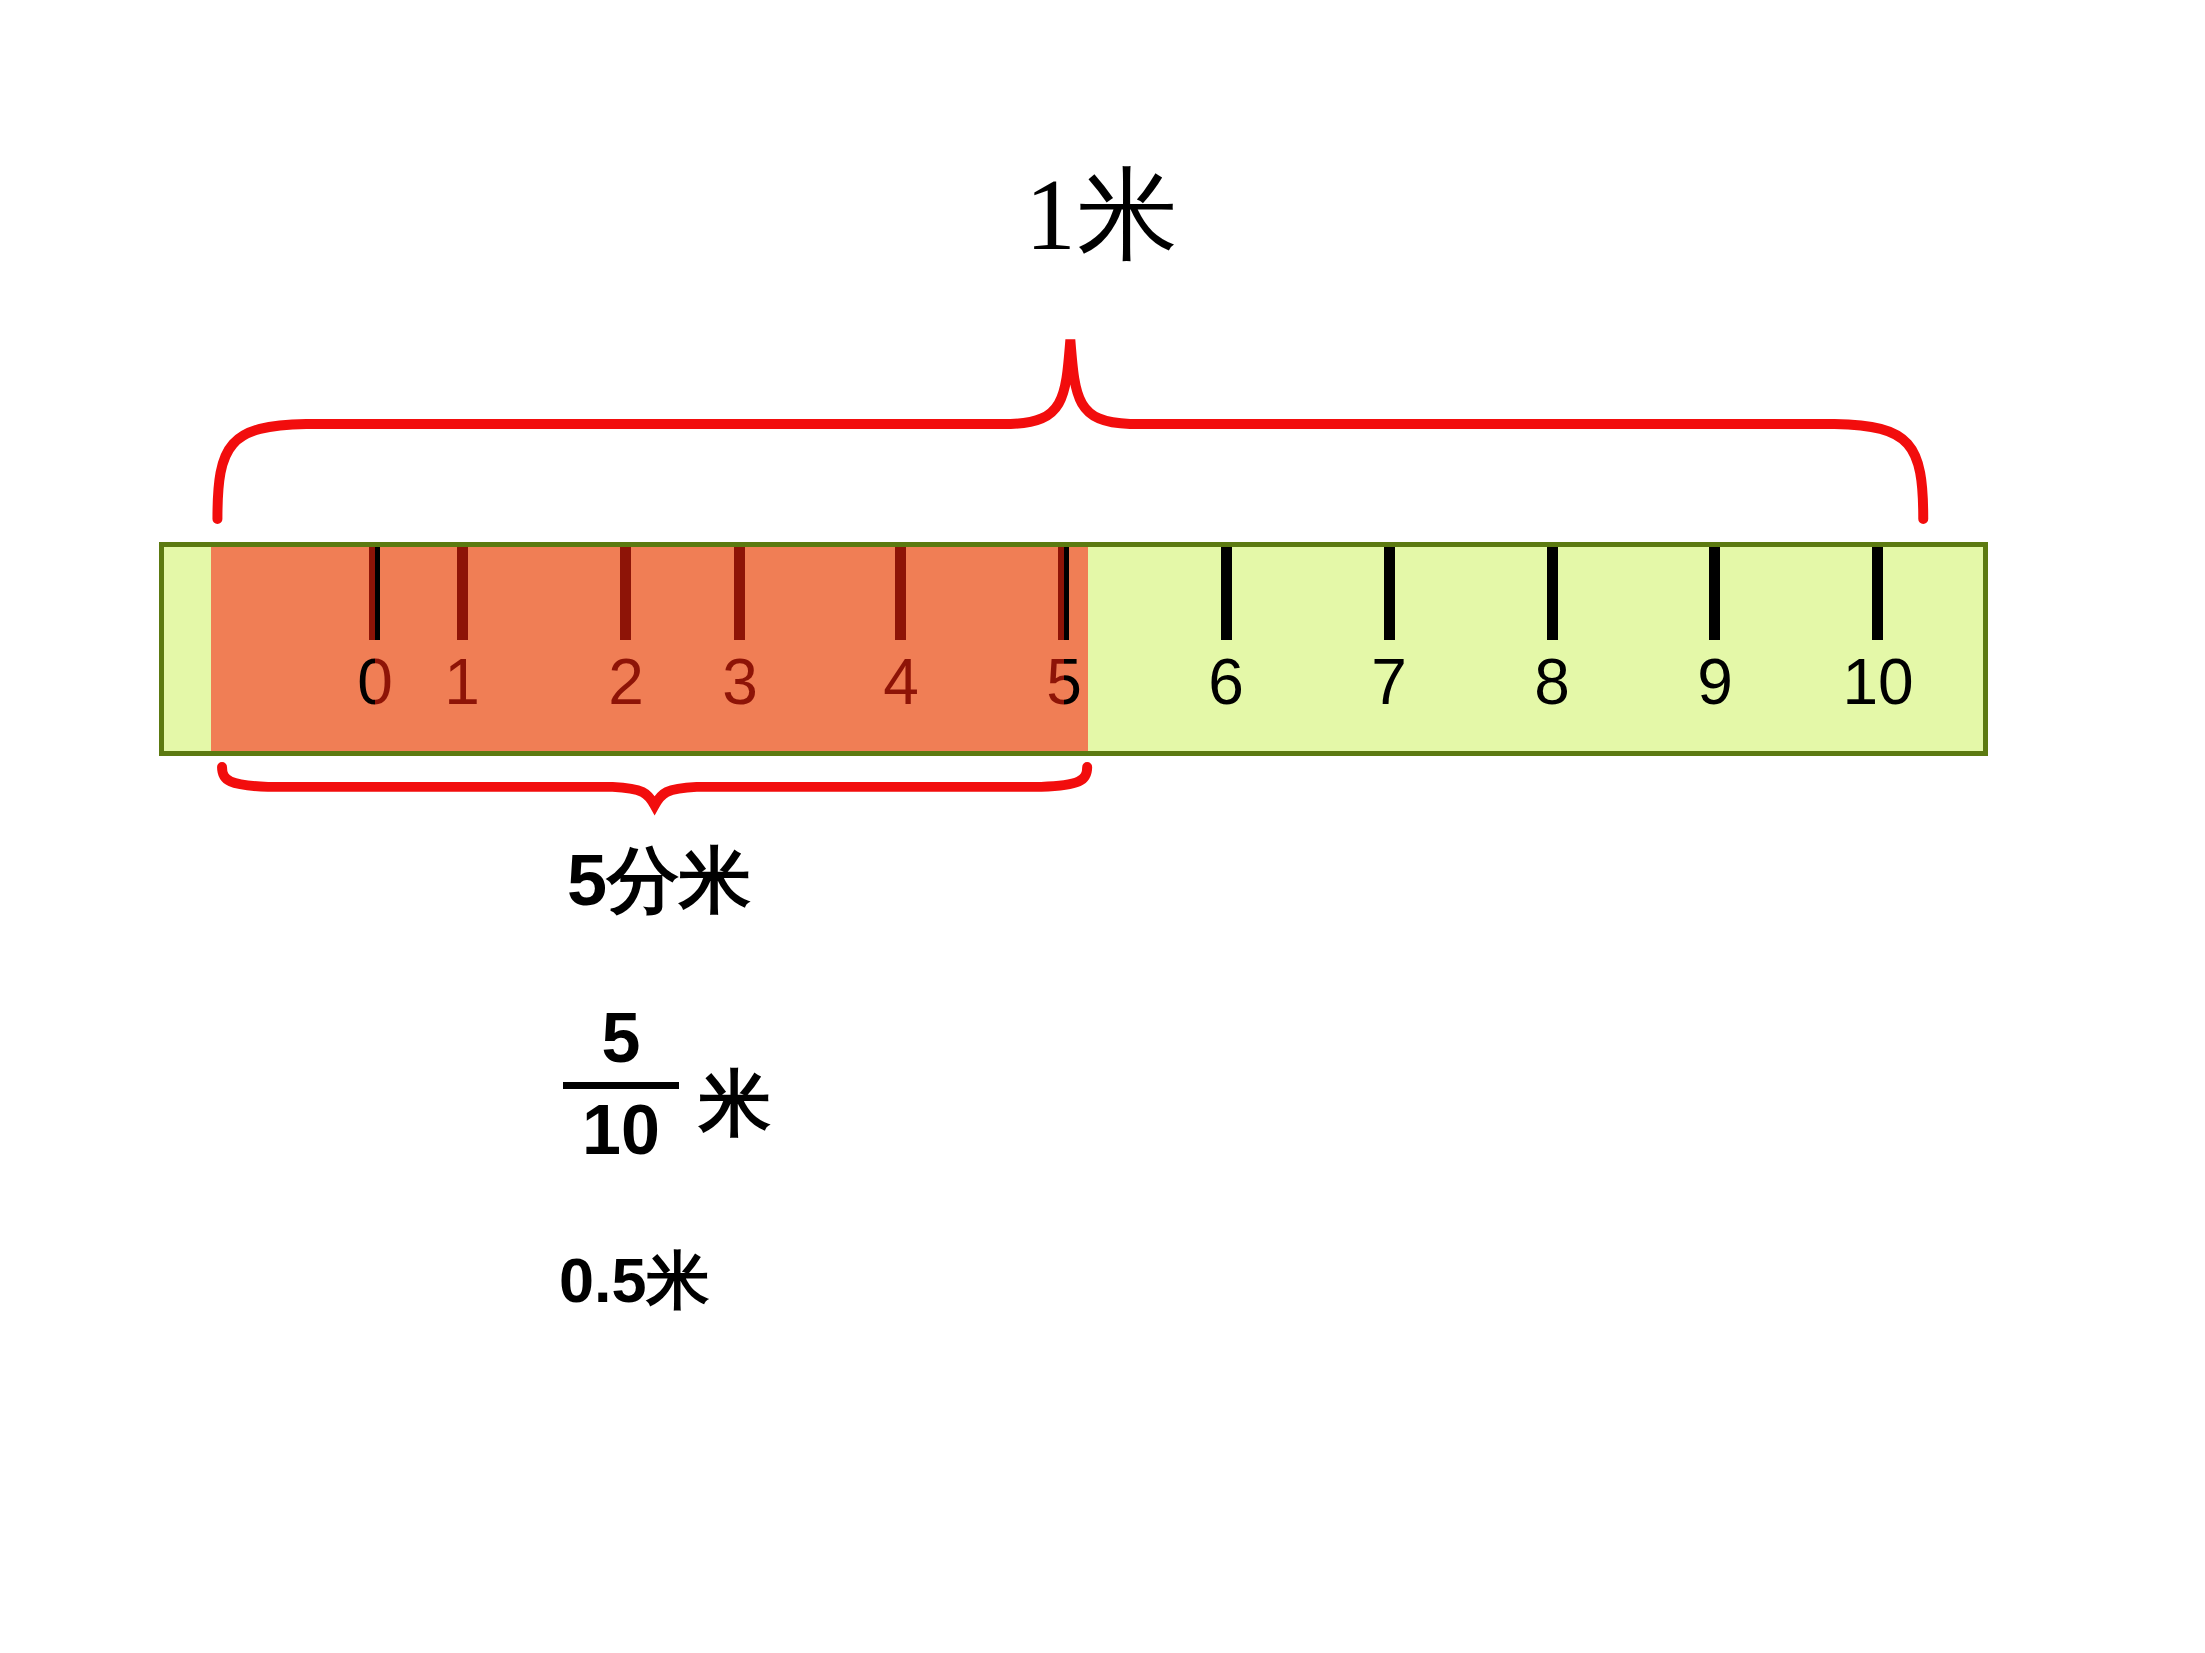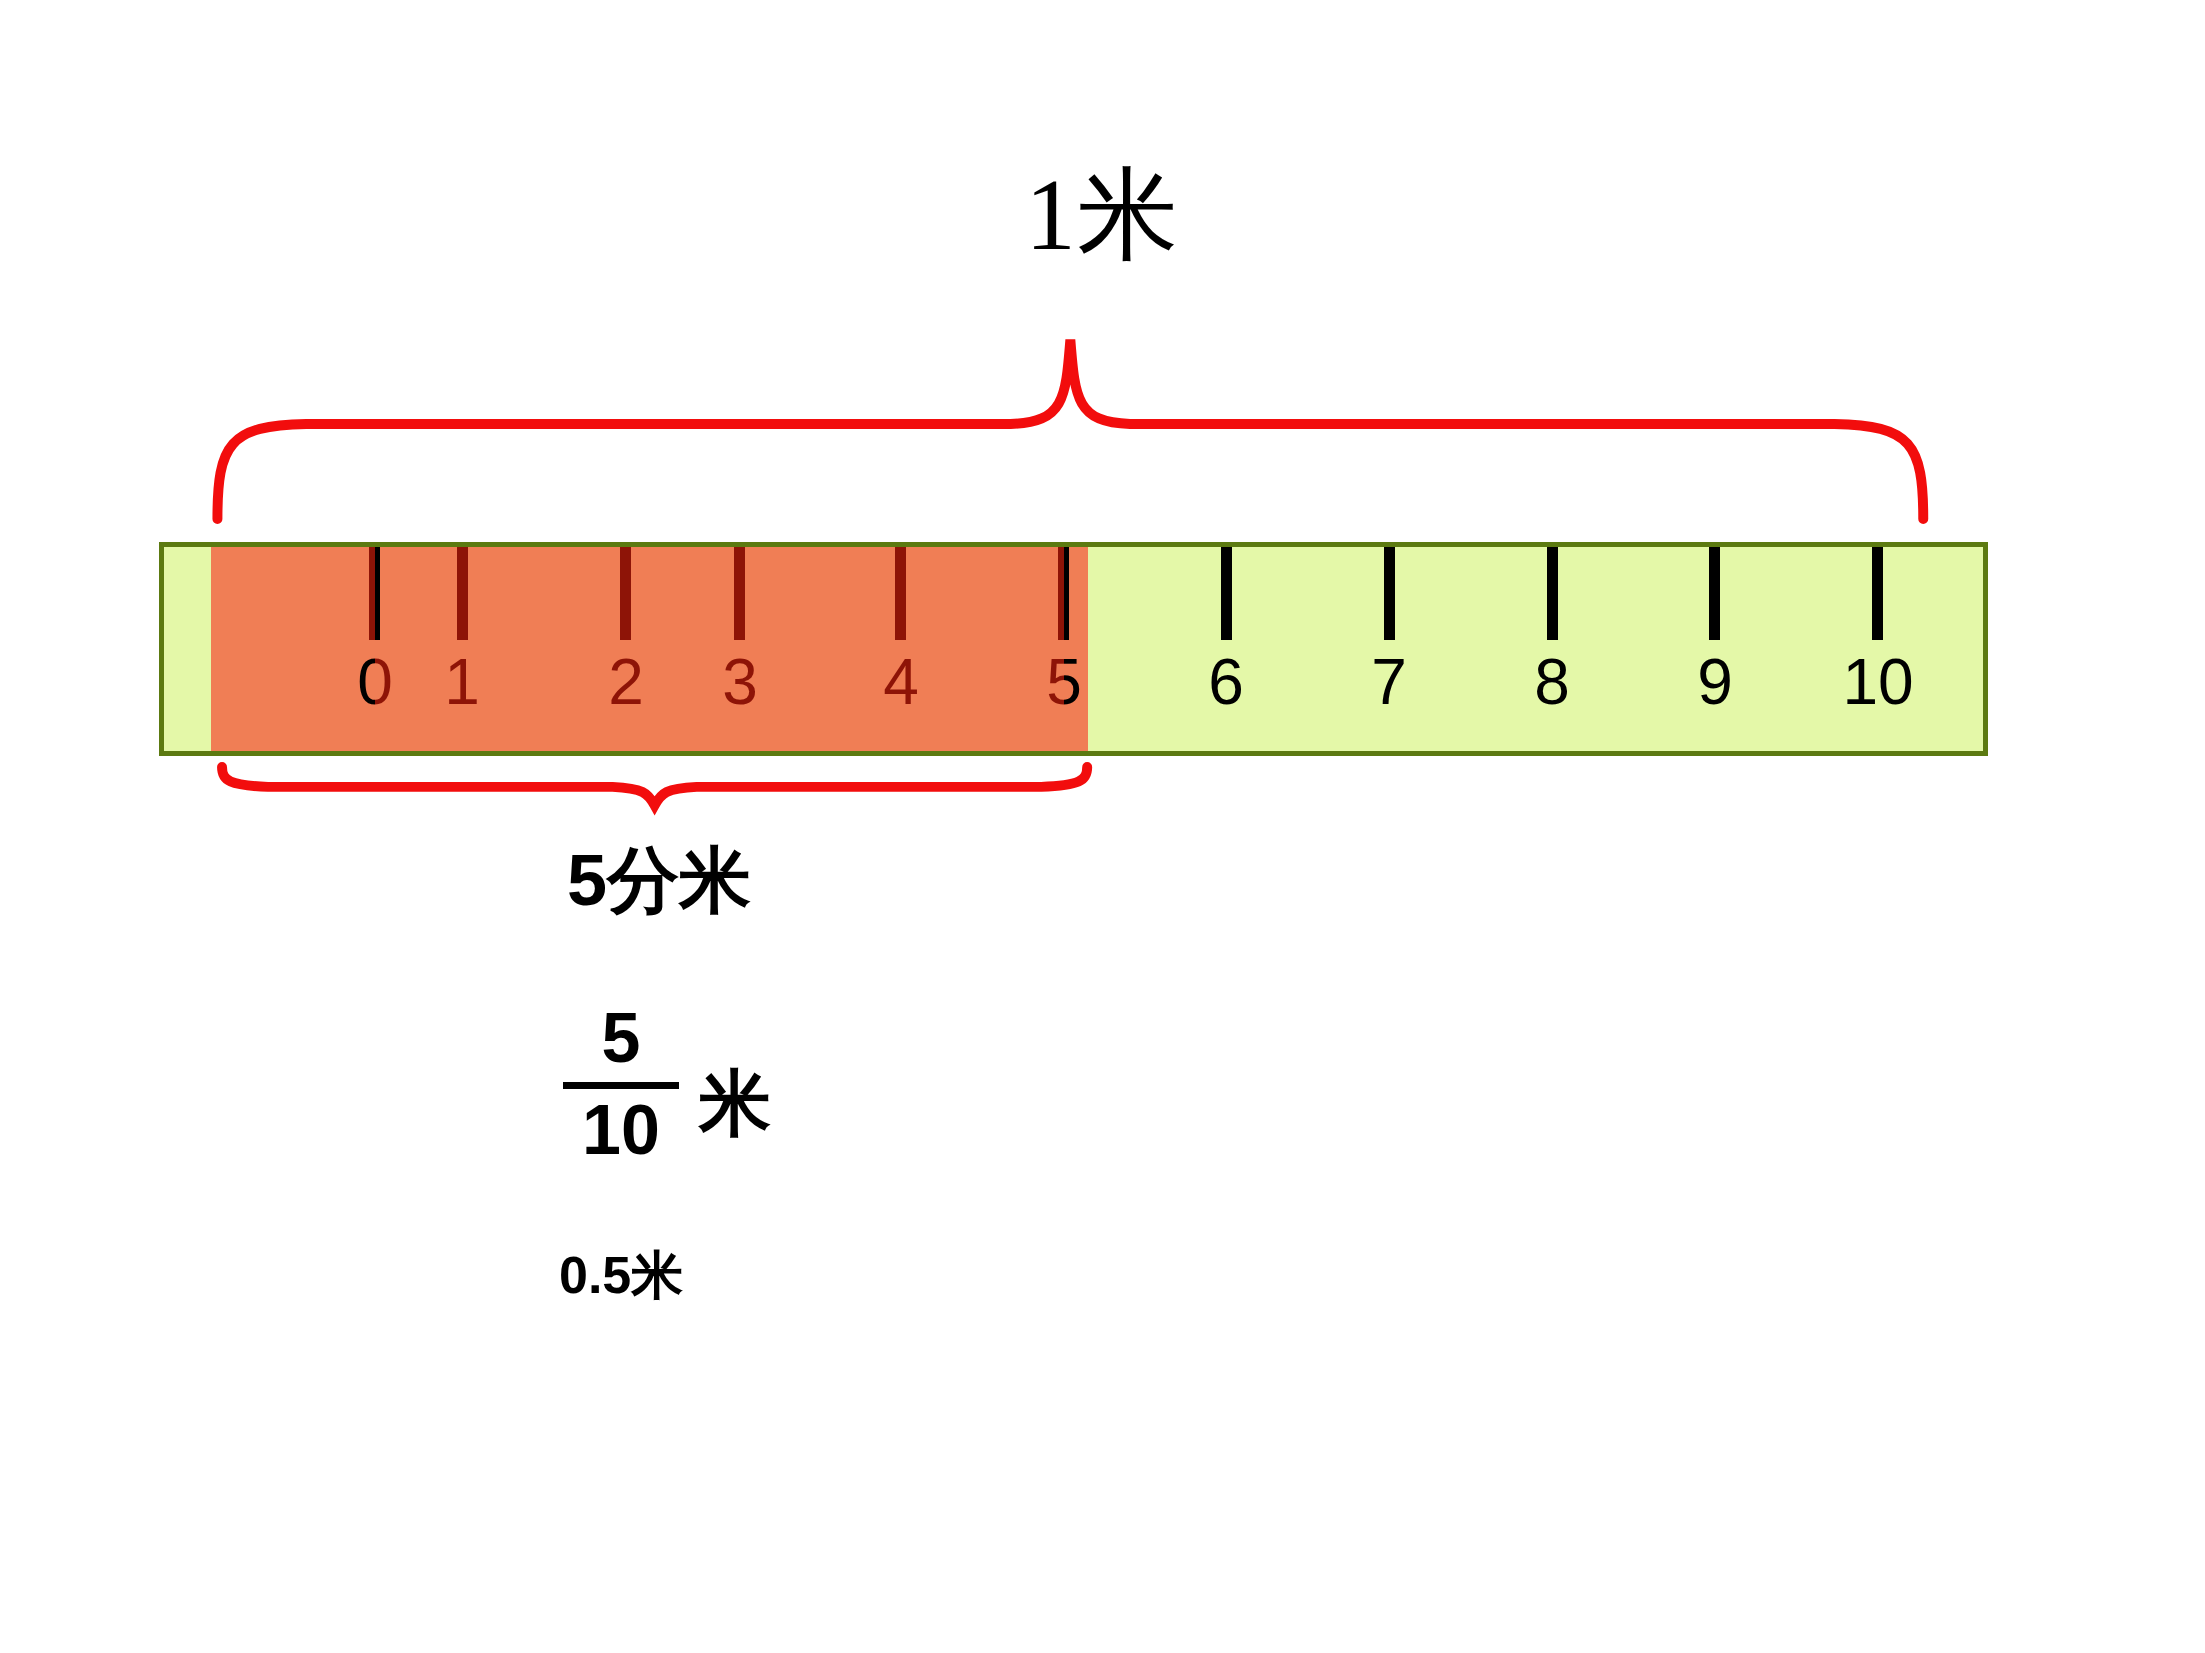--- a/index.html
+++ b/index.html
@@ -155,21 +155,21 @@
     font-weight: bold;
     font-size: 72px;
     line-height: 1;
     align-self: flex-end;
     padding-bottom: 26px;
   }
 
   .cap-dec {
     left: 559px;
     top: 1234px;
-    font-size: 52px;
+    font-size: 63px;
     line-height: 1;
   }
   .cap-dec .n {
     font-family: "Liberation Sans", sans-serif;
     font-weight: bold;
   }
   .cap-dec .cn {
     font-family: "Liberation Serif", "DejaVu Serif", serif;
     font-weight: bold;
   }

